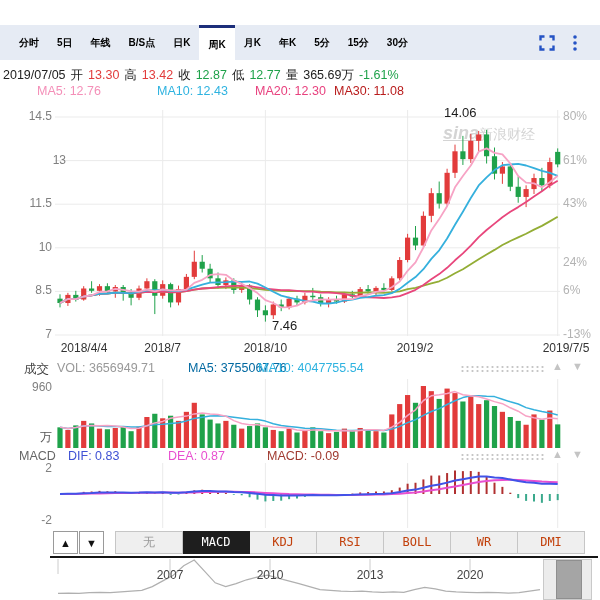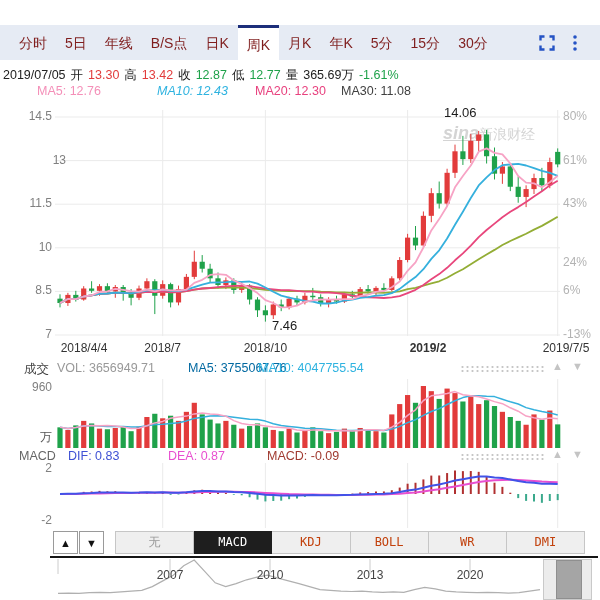--- a/index.html
+++ b/index.html
@@ -3,21 +3,21 @@
 <meta charset="utf-8">
 <style>
   html,body{margin:0;padding:0;background:#fff;}
   .screen{position:relative;width:600px;height:600px;background:#fff;overflow:hidden;
           font-family:"Liberation Sans","DejaVu Sans",sans-serif;color:#222;}
   svg#charts-svg{position:absolute;left:0;top:0;z-index:1;}
 
   
   .tabbar{position:absolute;left:0;top:25px;width:600px;height:35px;background:#e6ebf4;z-index:3;}
   .tabs{position:absolute;left:10px;top:0;display:flex;align-items:flex-start;}
-  .tab{padding:0 9px;height:35px;line-height:36px;font-size:14px;font-weight:normal;color:#7f1d1d;cursor:pointer;white-space:nowrap;}
+  .tab{padding:0 9px;height:35px;line-height:36px;font-size:10px;font-weight:bold;color:#000000;cursor:pointer;white-space:nowrap;}
   .tab.active{background:#fff;border-top:3px solid #1c2e7a;height:40px;line-height:34px;}
   .fs-icon{position:absolute;left:539px;top:10px;width:16px;height:16px;cursor:pointer;}
   .more-icon{position:absolute;left:568px;top:9px;width:14px;height:18px;cursor:pointer;}
 
   
   .quote-row{position:absolute;left:3px;top:67px;height:15px;font-size:12.5px;white-space:nowrap;z-index:2;}
   .quote-row span{margin-right:5px;}
   .ma-row{position:absolute;left:0;top:84px;height:14px;font-size:12.5px;z-index:2;}
   .ma-row span{position:absolute;top:0;white-space:nowrap;}
 
@@ -377,42 +377,42 @@
         <circle cx="7" cy="3" r="1.8" fill="#2553c4"></circle>
           <circle cx="7" cy="9" r="1.8" fill="#2553c4"></circle>
           <circle cx="7" cy="15" r="1.8" fill="#2553c4"></circle>
       </svg>
     </span>
   </div>
 
   <div class="quote-row" id="quote-row"><span style="color: rgb(34, 34, 34);">2019/07/05</span><span style="color: rgb(34, 34, 34);">开</span><span style="color: rgb(226, 59, 59);">13.30</span><span style="color: rgb(34, 34, 34);">高</span><span style="color: rgb(226, 59, 59);">13.42</span><span style="color: rgb(34, 34, 34);">收</span><span style="color: rgb(31, 162, 74);">12.87</span><span style="color: rgb(34, 34, 34);">低</span><span style="color: rgb(31, 162, 74);">12.77</span><span style="color: rgb(34, 34, 34);">量</span><span style="color: rgb(34, 34, 34);">365.69万</span><span style="color: rgb(31, 162, 74);">-1.61%</span></div>
   <div class="ma-row" id="ma-row">
       <span style="left: 37px; color: rgb(244, 143, 184);">MA5: 12.76</span>
-      <span style="left: 157px; color: rgb(47, 179, 224); font-style: italic;">MA10: 12.43</span>
+      <span style="left: 157px; color: rgb(47, 179, 224);">MA10: 12.43</span>
       <span style="left: 255px; color: rgb(232, 65, 126);">MA20: 12.30</span>
-      <span style="left: 341px; color: #404040;">MA30: 11.08</span>
+      <span style="left: 334px; color: #b91c1c;">MA30: 11.08</span>
     </div>
 
   <div id="axis-labels">
       <div class="ylab" style="left: 16px; top: 109px;">14.5</div>
       <div class="ylab" style="left: 30px; top: 152.6px;">13</div>
       <div class="ylab" style="left: 16px; top: 196.2px;">11.5</div>
       <div class="ylab" style="left: 16px; top: 239.8px;">10</div>
       <div class="ylab" style="left: 16px; top: 283.4px;">8.5</div>
       <div class="ylab" style="left: 16px; top: 327px;">7</div>
       <div class="yrlab" style="top: 109px;">80%</div>
       <div class="yrlab" style="top: 152.6px;">61%</div>
       <div class="yrlab" style="top: 196.2px;">43%</div>
       <div class="yrlab" style="top: 255px;">24%</div>
       <div class="yrlab" style="top: 283.4px;">6%</div>
       <div class="yrlab" style="top: 327px;">-13%</div>
       <div class="xlab" style="left: 84px;">2018/4/4</div>
       <div class="xlab" style="left: 162.7px;">2018/7</div>
       <div class="xlab" style="left: 265.4px;">2018/10</div>
-      <div class="xlab" style="left: 428px; font-weight: bold;">2019/2</div>
+      <div class="xlab" style="left: 415px;">2019/2</div>
       <div class="xlab" style="left: 566px;">2019/7/5</div>
     </div>
 
   <div class="annotation" id="anno-high" style="left:444px;top:105px;">14.06</div>
   <div class="annotation" id="anno-low" style="left:272px;top:318px;">7.46</div>
 
   <div class="pane-header" id="vol-header" style="top:361px;">
     <span class="ph-title">成交</span>
     <span class="grip"></span>
     <span class="pane-arrow" style="left:552px;">▲</span>
@@ -435,20 +435,21 @@
     </div>
   <div class="ylab" style="left:16px;top:461px;">2</div>
   <div class="ylab" style="left:16px;top:513px;">-2</div>
 
   <button class="ind-btn" style="left:53px;">▲</button>
   <button class="ind-btn" style="left:79px;">▼</button>
   <div class="ind-tabs" id="ind-tabs">
       <div class="ind-tab muted">无</div>
       <div class="ind-tab active">MACD</div>
       <div class="ind-tab">KDJ</div>
+      <div class="ind-tab">RSI</div>
       <div class="ind-tab">BOLL</div>
       <div class="ind-tab">WR</div>
       <div class="ind-tab">DMI</div>
     </div>
 
   <div class="mini-border"></div>
   <div id="mini-years">
       <div class="mini-year" style="left: 170px;">2007</div>
       <div class="mini-year" style="left: 270px;">2010</div>
       <div class="mini-year" style="left: 370px;">2013</div>

